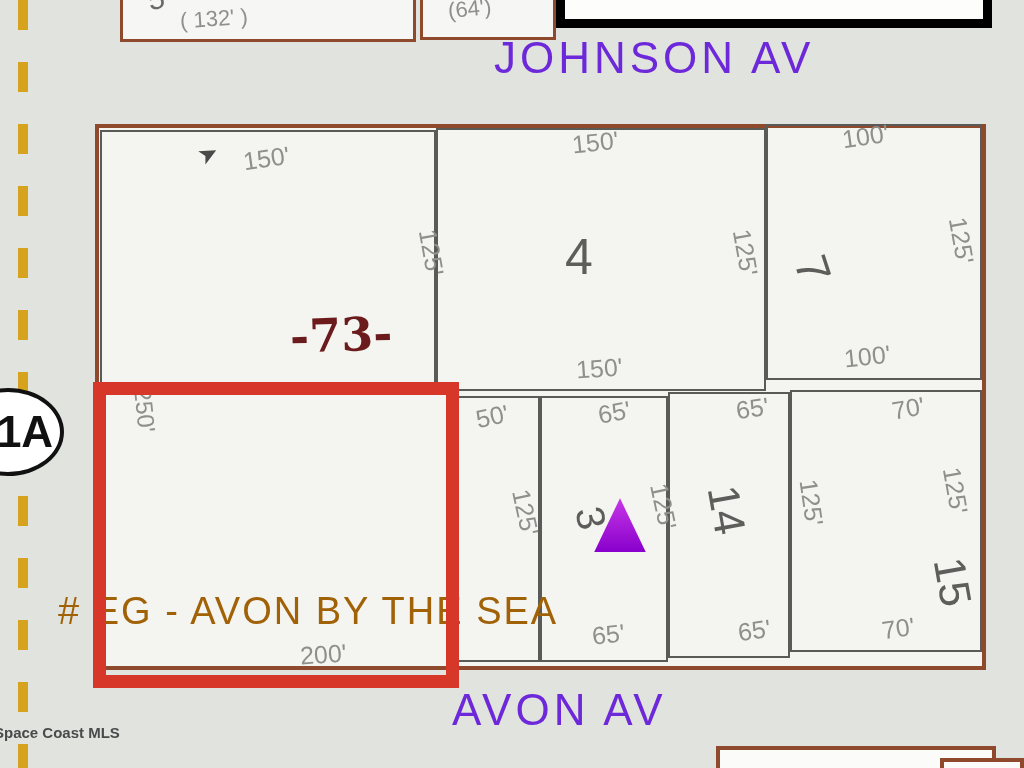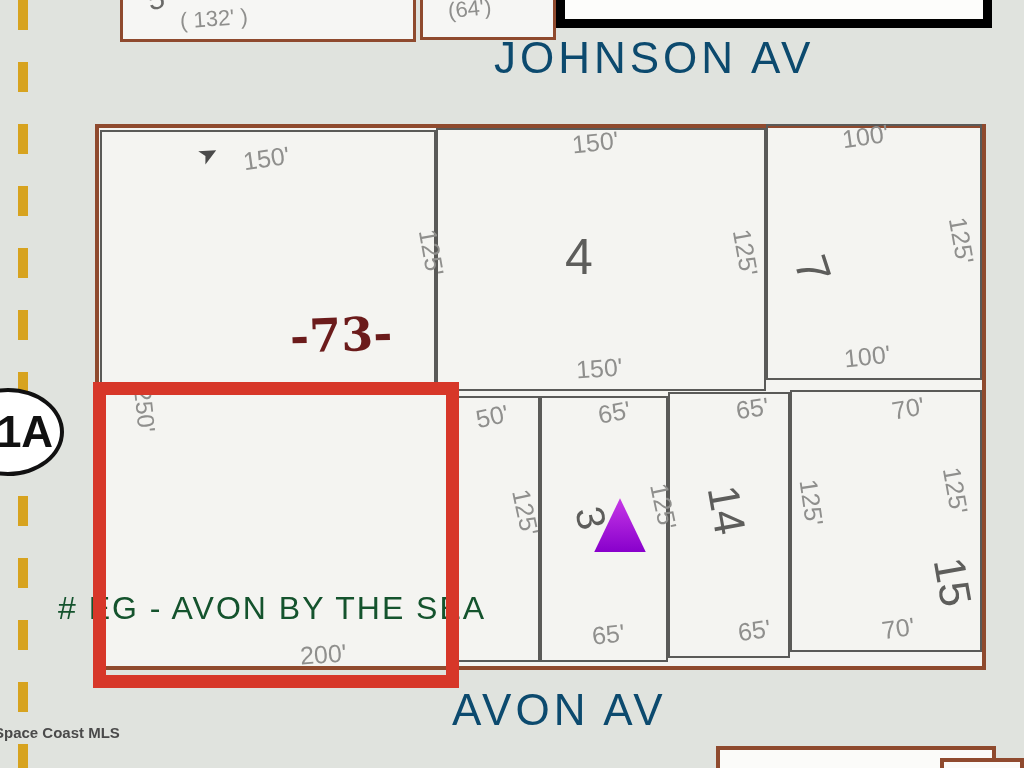--- a/index.html
+++ b/index.html
@@ -5,39 +5,39 @@
   html,body{margin:0;padding:0;}
   #stage{
     position:relative;width:1024px;height:768px;overflow:hidden;
     background:#e0e3de;font-family:"Liberation Sans",sans-serif;
   }
   .parcel-fill{position:absolute;background:#f4f4f1;border:4px solid #8f4a2e;box-sizing:border-box;}
   .lot{position:absolute;border:2px solid #5a5a58;box-sizing:border-box;background:transparent;}
   .dim{position:absolute;font-size:25px;color:#8f8f8d;white-space:nowrap;line-height:1;}
   .dim.sm{font-size:22px;}
   .lotnum{position:absolute;color:#5d5d5b;white-space:nowrap;line-height:1;}
-  .street{position:absolute;font-size:44px;color:#0c4a6e;letter-spacing:4px;white-space:nowrap;line-height:1;z-index:1;}
+  .street{position:absolute;font-size:44px;color:#6d28d9;letter-spacing:4px;white-space:nowrap;line-height:1;z-index:1;}
   .topparcel{position:absolute;background:#f6f6f4;border:3px solid #8f4a2e;box-sizing:border-box;}
   .dashline{
     position:absolute;left:18px;top:0;width:10px;height:768px;z-index:0;
     background:repeating-linear-gradient(180deg,#d7a31f 0 30px,transparent 30px 62px);
   }
   .oval{
     position:absolute;left:-48px;top:388px;width:112px;height:88px;background:#ffffff;
     border:4px solid #111;border-radius:50%;z-index:2;display:flex;align-items:center;justify-content:center;
     box-sizing:border-box;padding-left:34px;
   }
   .oval span{font-size:44px;font-weight:bold;color:#111;line-height:1;}
   .selected{
     position:absolute;left:93px;top:382px;width:366px;height:306px;
     border:13px solid #d73729;box-sizing:border-box;z-index:3;background:transparent;
   }
   .overlaytxt{
-    position:absolute;left:58px;top:592px;font-size:32px;letter-spacing:2px;
-    color:#14532d;white-space:nowrap;z-index:2;line-height:1;
+    position:absolute;left:58px;top:592px;font-size:38px;letter-spacing:2px;
+    color:#a16207;white-space:nowrap;z-index:2;line-height:1;
   }
   .marker-tri{
     position:absolute;left:592px;top:496px;width:56px;height:56px;z-index:4;
     background:linear-gradient(180deg,#c93ae8,#8800cc);
     clip-path:polygon(50% 4%,96% 100%,4% 100%);
   }
   .bubble{
     position:absolute;left:537px;top:556px;width:166px;height:47px;z-index:5;
     background:#f5b5ee;border:3px solid #a5399f;border-radius:5px;
     box-shadow:inset 0 0 0 2px #fce4f8;box-sizing:border-box;

